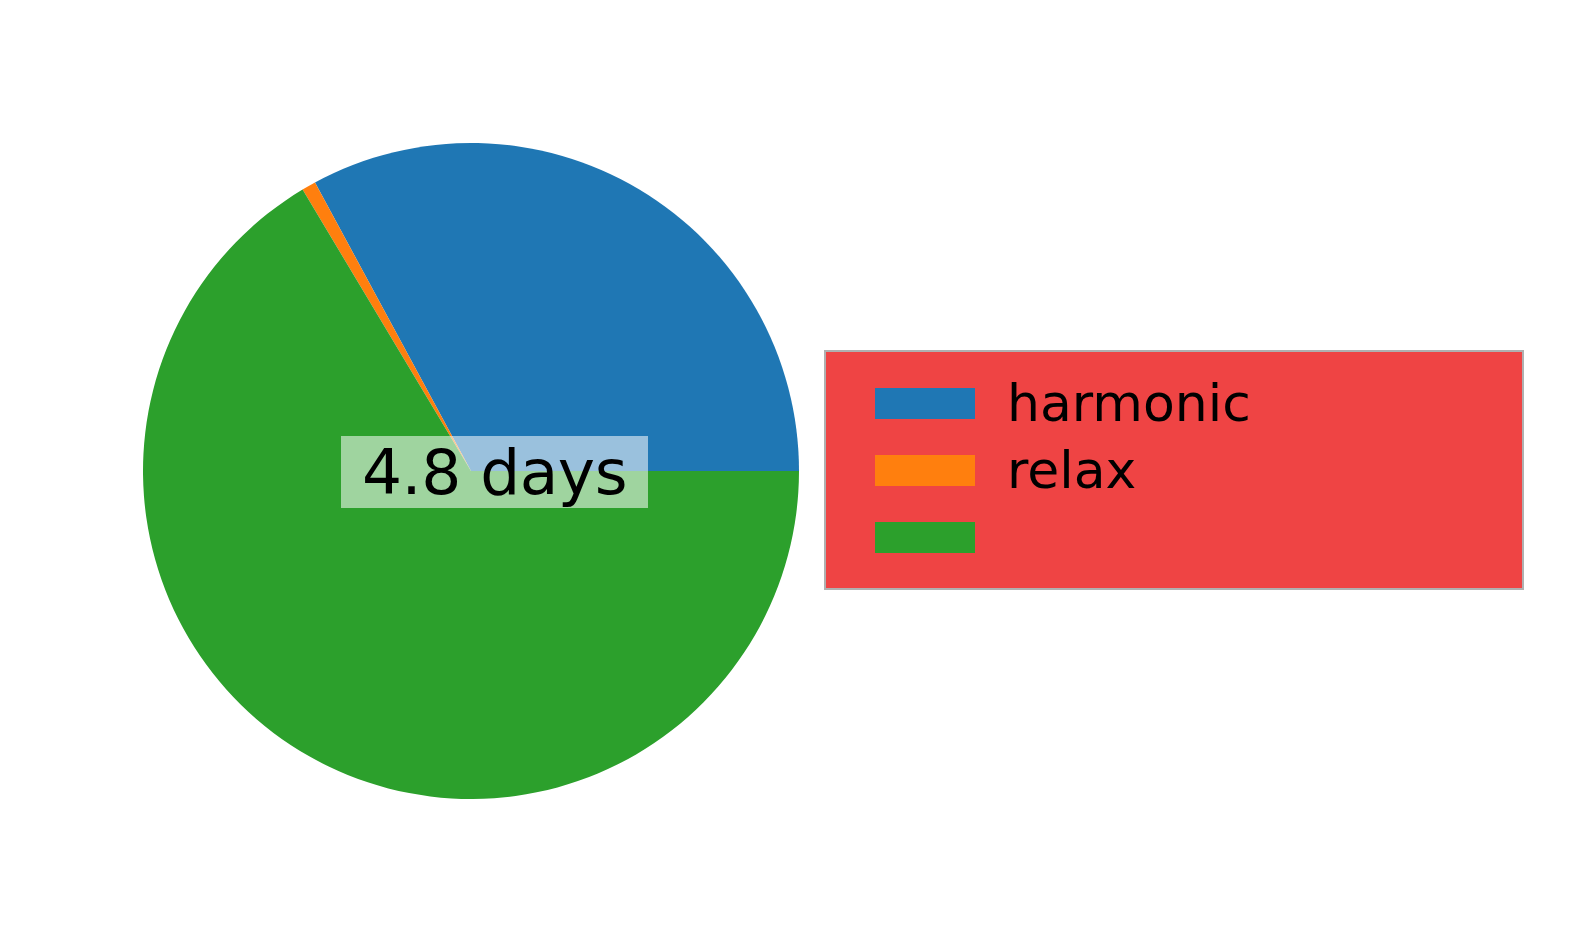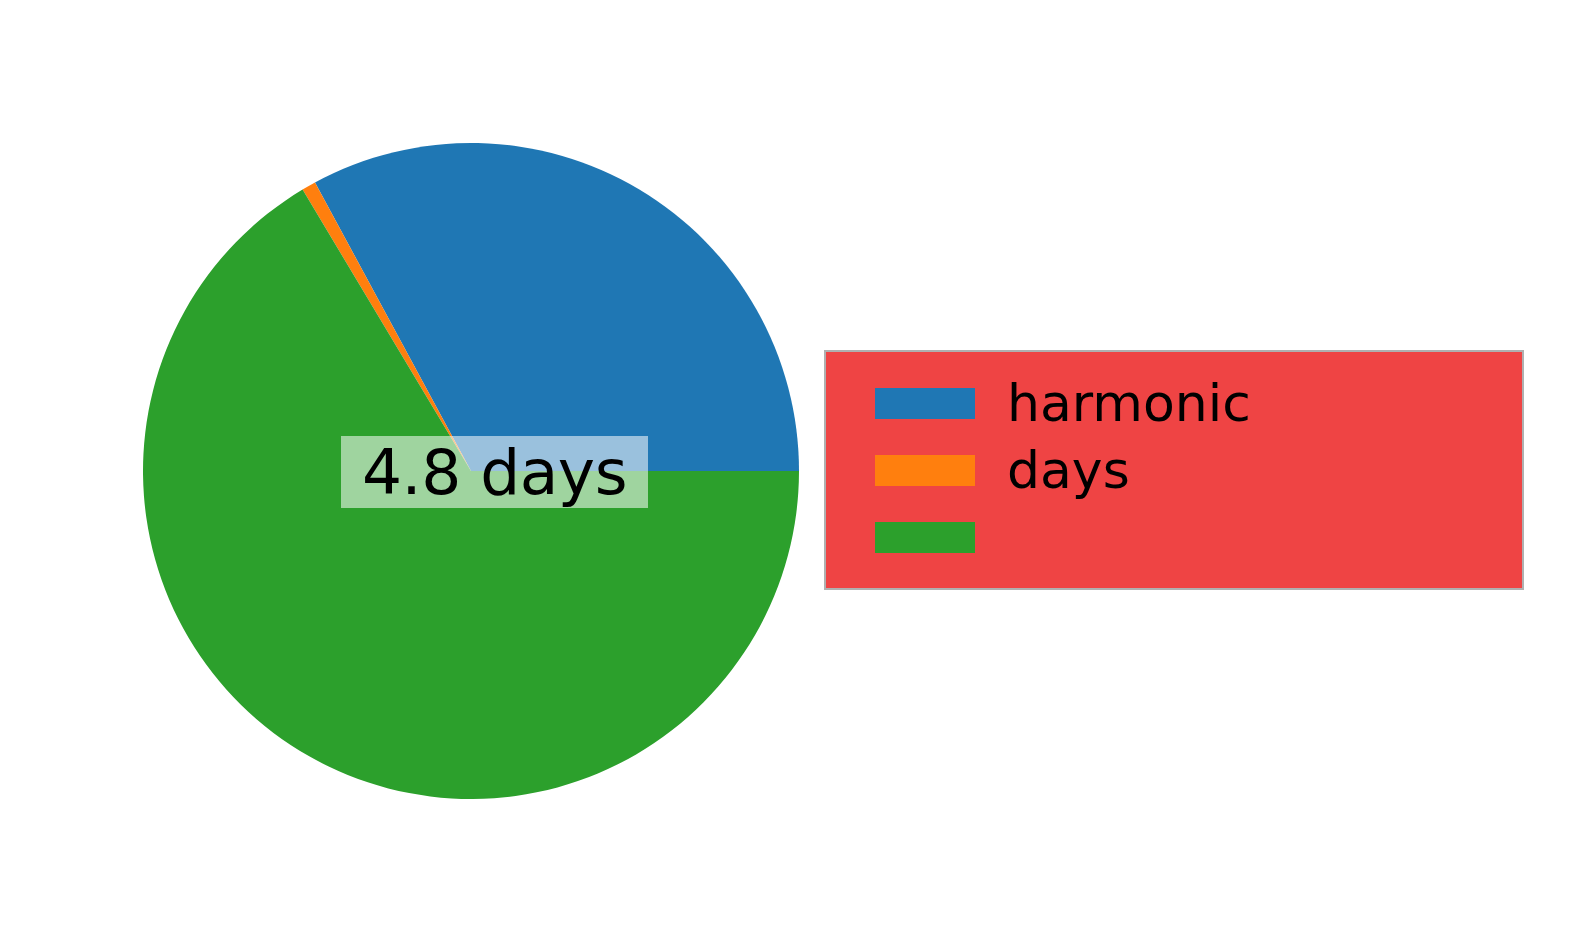--- a/index.html
+++ b/index.html
@@ -109,21 +109,21 @@
 
   <div id="legend" style="border-color: rgb(176, 176, 176); background: #ef4444; padding-left: 20px;">
 
     <div class="legend-row">
       <span class="legend-swatch" style="background: rgb(31, 119, 180);"></span>
       <span class="legend-label">harmonic</span>
     </div>
 
     <div class="legend-row">
       <span class="legend-swatch" style="background: rgb(255, 127, 14);"></span>
-      <span class="legend-label">days</span>
+      <span class="legend-label">relax</span>
     </div>
 
     <div class="legend-row">
       <span class="legend-swatch" style="background: rgb(44, 160, 44);"></span>
     </div>
 
   </div>
 
 </div>
 

